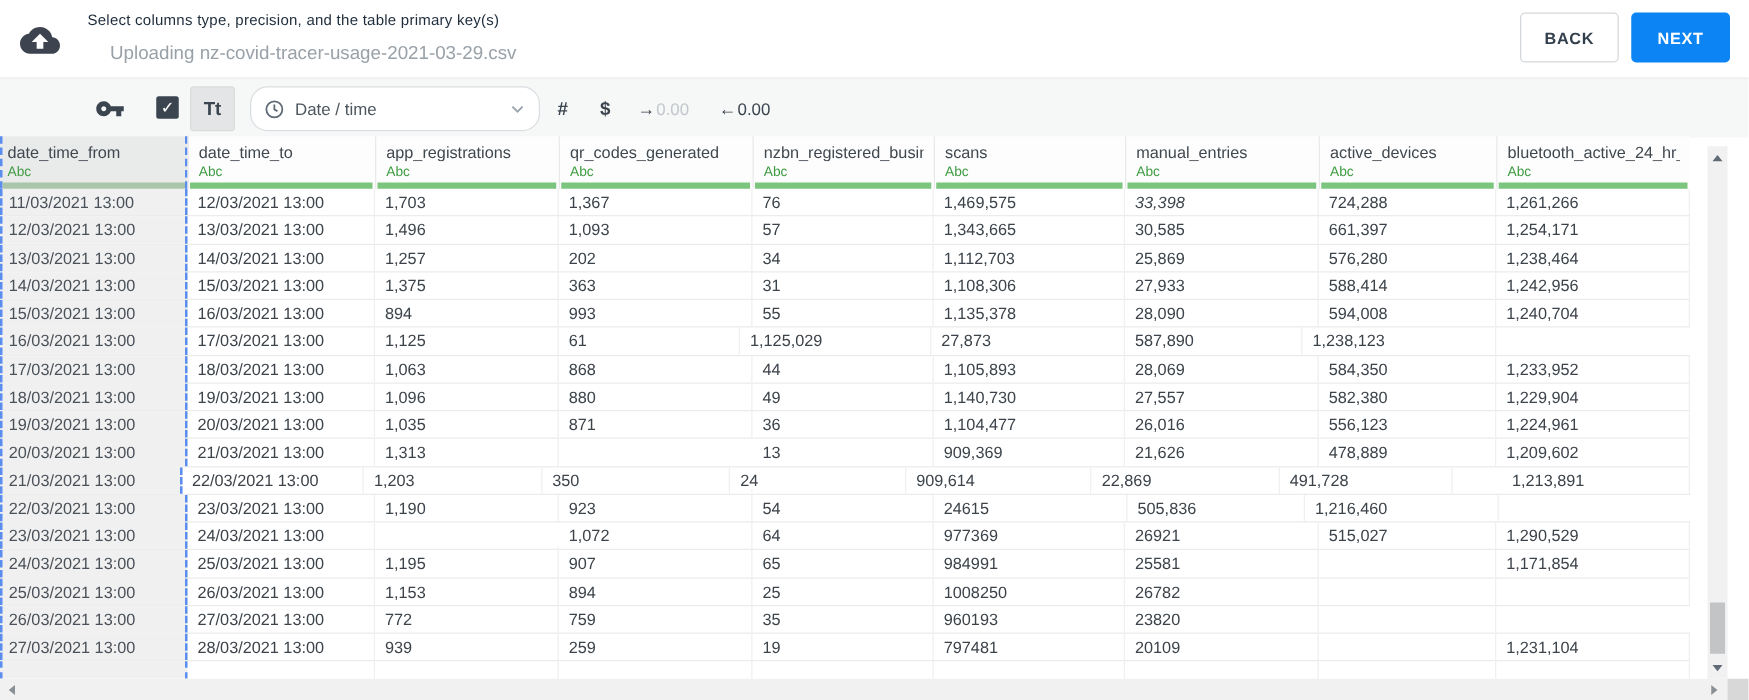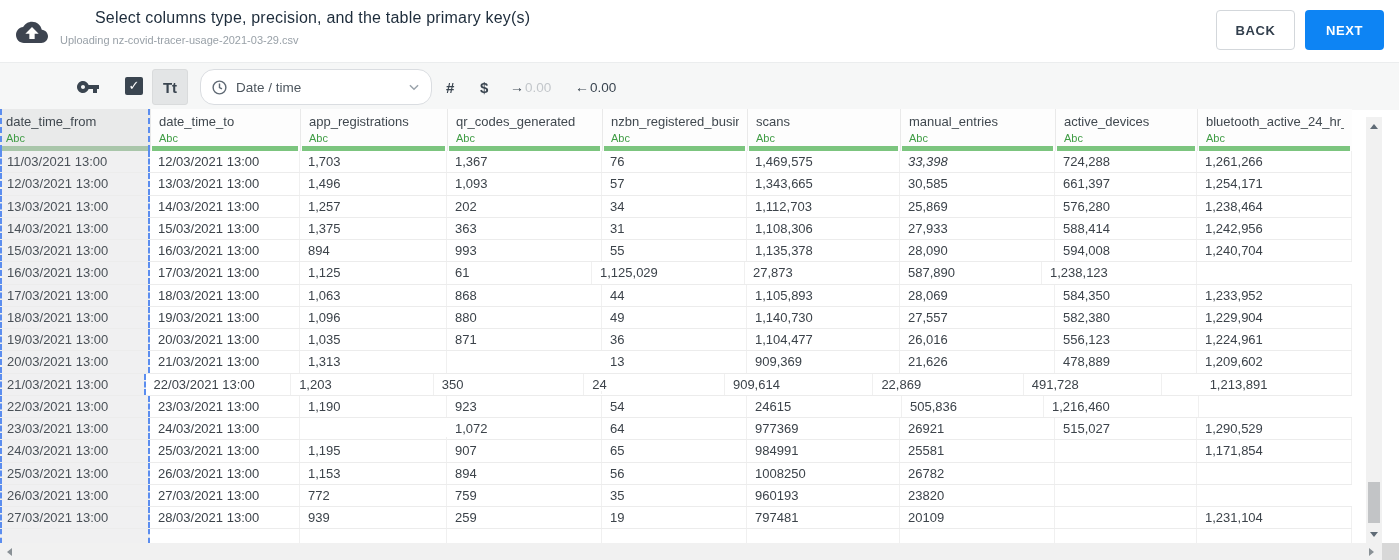--- a/index.html
+++ b/index.html
@@ -2,22 +2,22 @@
 <html><head>
 <meta charset="utf-8">
 <style>
   html,body{margin:0;padding:0;background:#fff;}
   .app{position:relative;width:1399px;height:560px;overflow:hidden;background:#fff;
        font-family:"Liberation Sans","DejaVu Sans",sans-serif;}
 
   
   .topbar{position:absolute;top:0;left:0;right:0;height:62px;background:#fff;}
   .upload-icon{position:absolute;left:16px;top:18px;width:32px;height:26px;color:#3d4450;}
-  .title{position:absolute;left:70px;top:9px;font-size:16px;font-weight:500;color:#1d2c3b;letter-spacing:.2px;margin-left:25px;}
-  .subtitle{position:absolute;left:60px;top:34px;font-size:11px;color:#99a1a8;}
+  .title{position:absolute;left:70px;top:9px;font-size:12px;font-weight:500;color:#1d2c3b;letter-spacing:.2px;}
+  .subtitle{position:absolute;left:88px;top:34px;font-size:15px;color:#99a1a8;}
   button{font-family:inherit;cursor:pointer;}
   .btn{position:absolute;top:10px;height:40px;width:79px;border-radius:4px;
        font-size:13px;font-weight:bold;letter-spacing:.6px;}
   .btn.back{right:104px;background:#fff;border:1px solid #d3d7db;color:#323f4d;}
   .btn.next{right:15px;background:#0d84f4;border:none;color:#fff;}
 
   
   .toolbar{position:absolute;top:62px;left:0;right:0;height:47px;background:#f6f7f7;
            border-top:1px solid #ebedee;}
   .key-wrap{position:absolute;left:76px;top:12px;width:24px;height:24px;color:#3a4550;}
@@ -317,21 +317,21 @@
         <div class="tcell" style="width: 153px;">984991</div>
         <div class="tcell" style="width: 155px;">25581</div>
         <div class="tcell" style="width: 142px;"></div>
         <div class="tcell" style="width: 155px;">1,171,854</div>
       </div>
       <div class="trow">
         <div class="tcell sel" style="width: 150px;">25/03/2021 13:00</div>
         <div class="tcell" style="width: 150px;">26/03/2021 13:00</div>
         <div class="tcell" style="width: 147px;">1,153</div>
         <div class="tcell" style="width: 155px;">894</div>
-        <div class="tcell" style="width: 145px;">56</div>
+        <div class="tcell" style="width: 145px;">25</div>
         <div class="tcell" style="width: 153px;">1008250</div>
         <div class="tcell" style="width: 155px;">26782</div>
         <div class="tcell" style="width: 142px;"></div>
         <div class="tcell" style="width: 155px;"></div>
       </div>
       <div class="trow">
         <div class="tcell sel" style="width: 150px;">26/03/2021 13:00</div>
         <div class="tcell" style="width: 150px;">27/03/2021 13:00</div>
         <div class="tcell" style="width: 147px;">772</div>
         <div class="tcell" style="width: 155px;">759</div>

